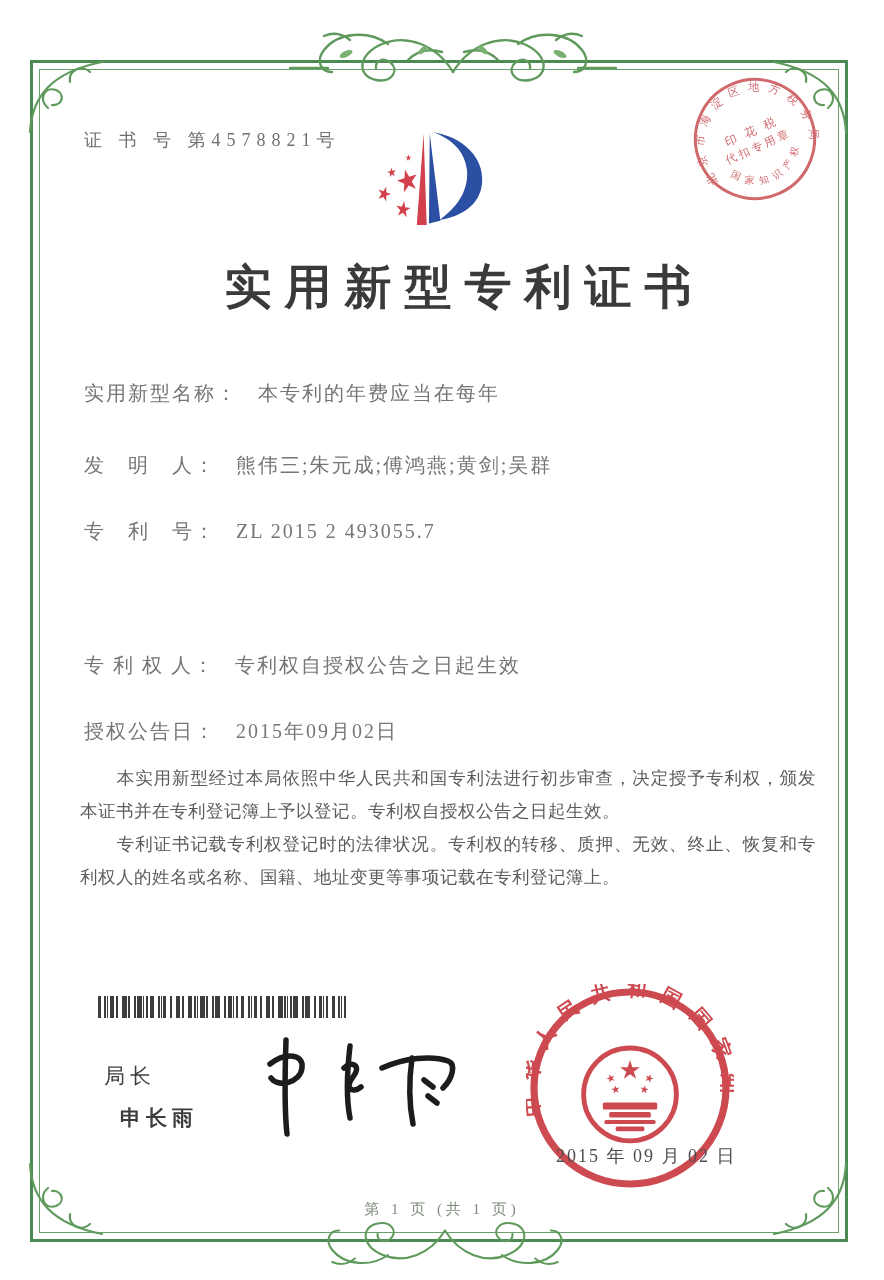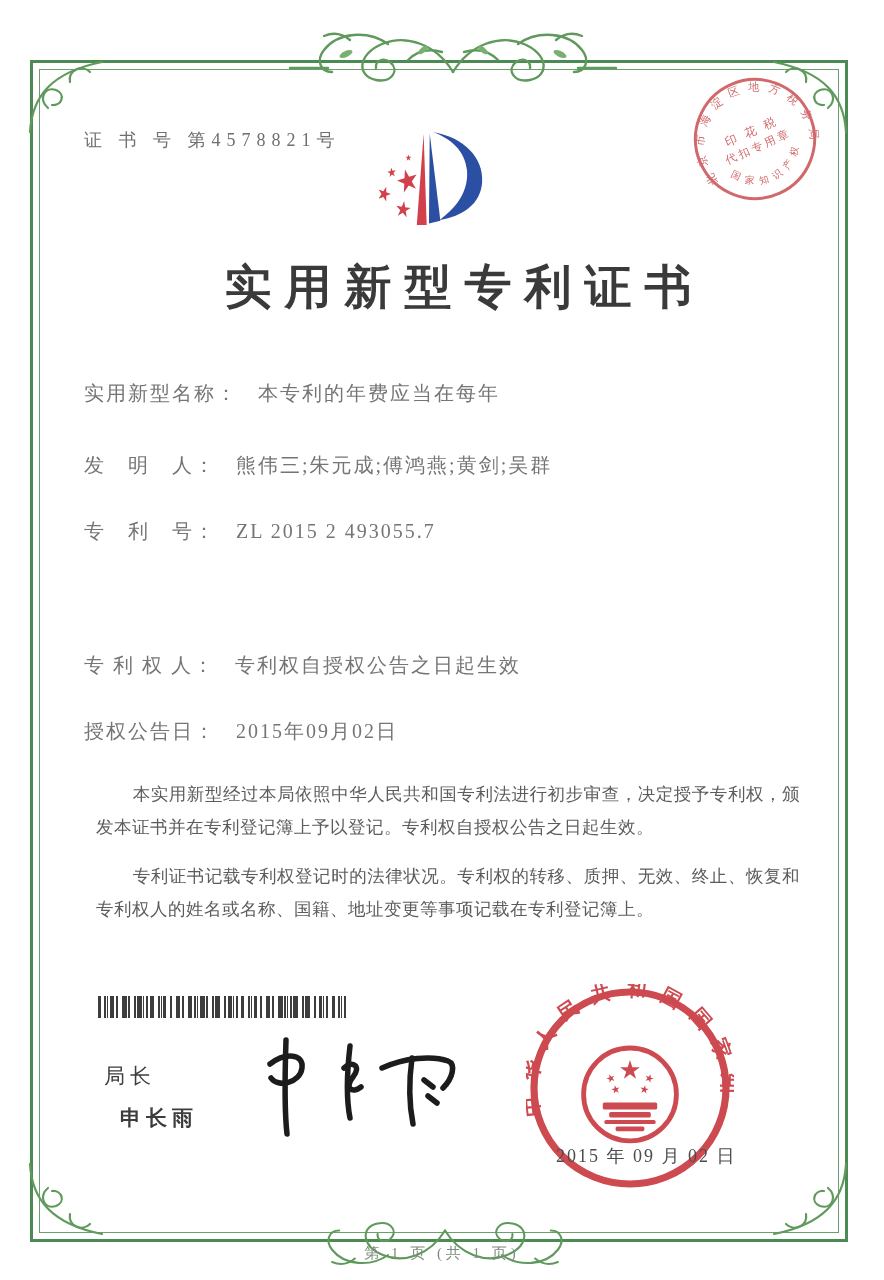--- a/index.html
+++ b/index.html
@@ -19,39 +19,39 @@
   .logo{position:absolute;left:356px;top:120px;}
   .tax-seal{position:absolute;left:688px;top:72px;transform:rotate(-24deg);opacity:.82;}
   .title{position:absolute;left:16px;top:256px;width:100%;text-align:center;
     font-size:47px;font-weight:700;letter-spacing:13px;padding-left:13px;box-sizing:border-box;
     color:#3a3a3a;white-space:nowrap;}
   
   .field-row{position:absolute;left:84px;font-size:20px;letter-spacing:2px;color:#757575;white-space:nowrap;}
   .field-row .lab{margin-right:20px;}
   
   .body-text{position:absolute;left:80px;top:762px;width:736px;}
-  .body-text p{margin:16px;text-indent:2.1em;font-size:17.5px;line-height:33px;
+  .body-text p{margin:0;text-indent:2.1em;font-size:17.5px;line-height:33px;
     letter-spacing:.5px;color:#5c5c5c;text-align:justify;}
   
   .barcode{position:absolute;left:98px;top:996px;width:248px;height:22px;opacity:.85;
     background:
       repeating-linear-gradient(90deg,#1c1c1c 0 2px,transparent 2px 6px),
       repeating-linear-gradient(90deg,#1c1c1c 0 1px,transparent 1px 9px),
       repeating-linear-gradient(90deg,#1c1c1c 0 3px,transparent 3px 13px);}
   
   .signer-title{position:absolute;left:104px;top:1062px;font-size:21px;letter-spacing:5px;color:#3d3d3d;}
   .signer-name{position:absolute;left:120px;top:1104px;font-size:21px;letter-spacing:5px;color:#3d3d3d;font-weight:bold;}
   .signature{position:absolute;left:240px;top:1028px;}
   
   .main-seal{position:absolute;left:526px;top:984px;opacity:.9;}
   .seal-date{position:absolute;left:556px;top:1144px;font-size:18px;letter-spacing:2px;
     color:#4c4c4c;white-space:nowrap;z-index:5;}
   
   .footer{position:absolute;left:0;top:1200px;width:100%;text-align:center;
-    font-size:15px;letter-spacing:4px;color:#7e8b7e;margin-top:44px;}
+    font-size:15px;letter-spacing:4px;color:#7e8b7e;}
   .seal-ring-text{font-size:25px;letter-spacing:17px;fill:#c8373e;font-weight:700;}
   .tax-top-text{font-size:15px;letter-spacing:11px;fill:#c6484d;}
   .tax-bottom-text{font-size:13px;letter-spacing:8px;fill:#c6484d;}
   .tax-center{font-size:16px;letter-spacing:4px;fill:#c6484d;}
 </style>
 </head>
 <body>
 
 <div class="page">
 

